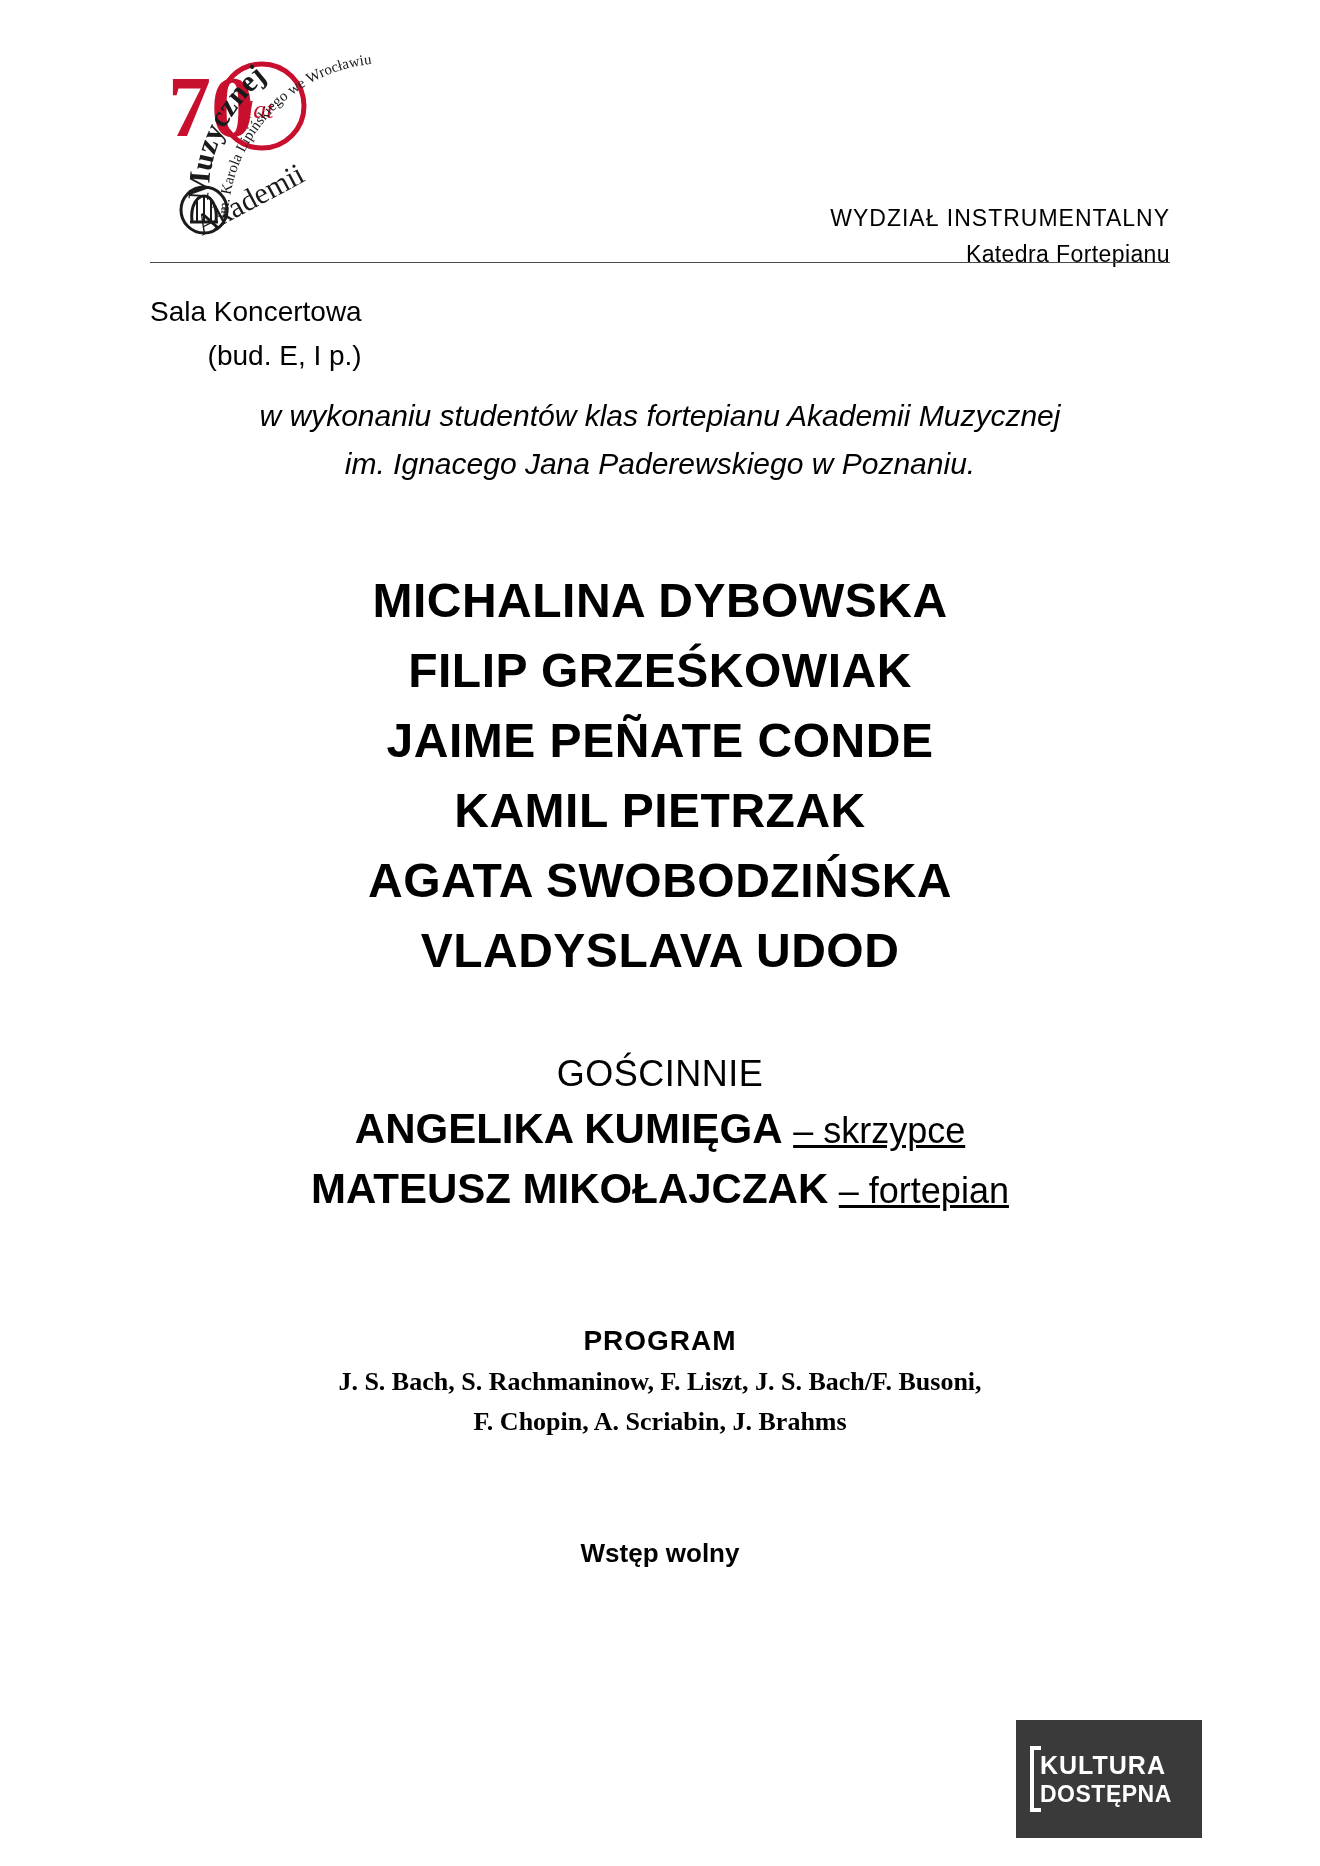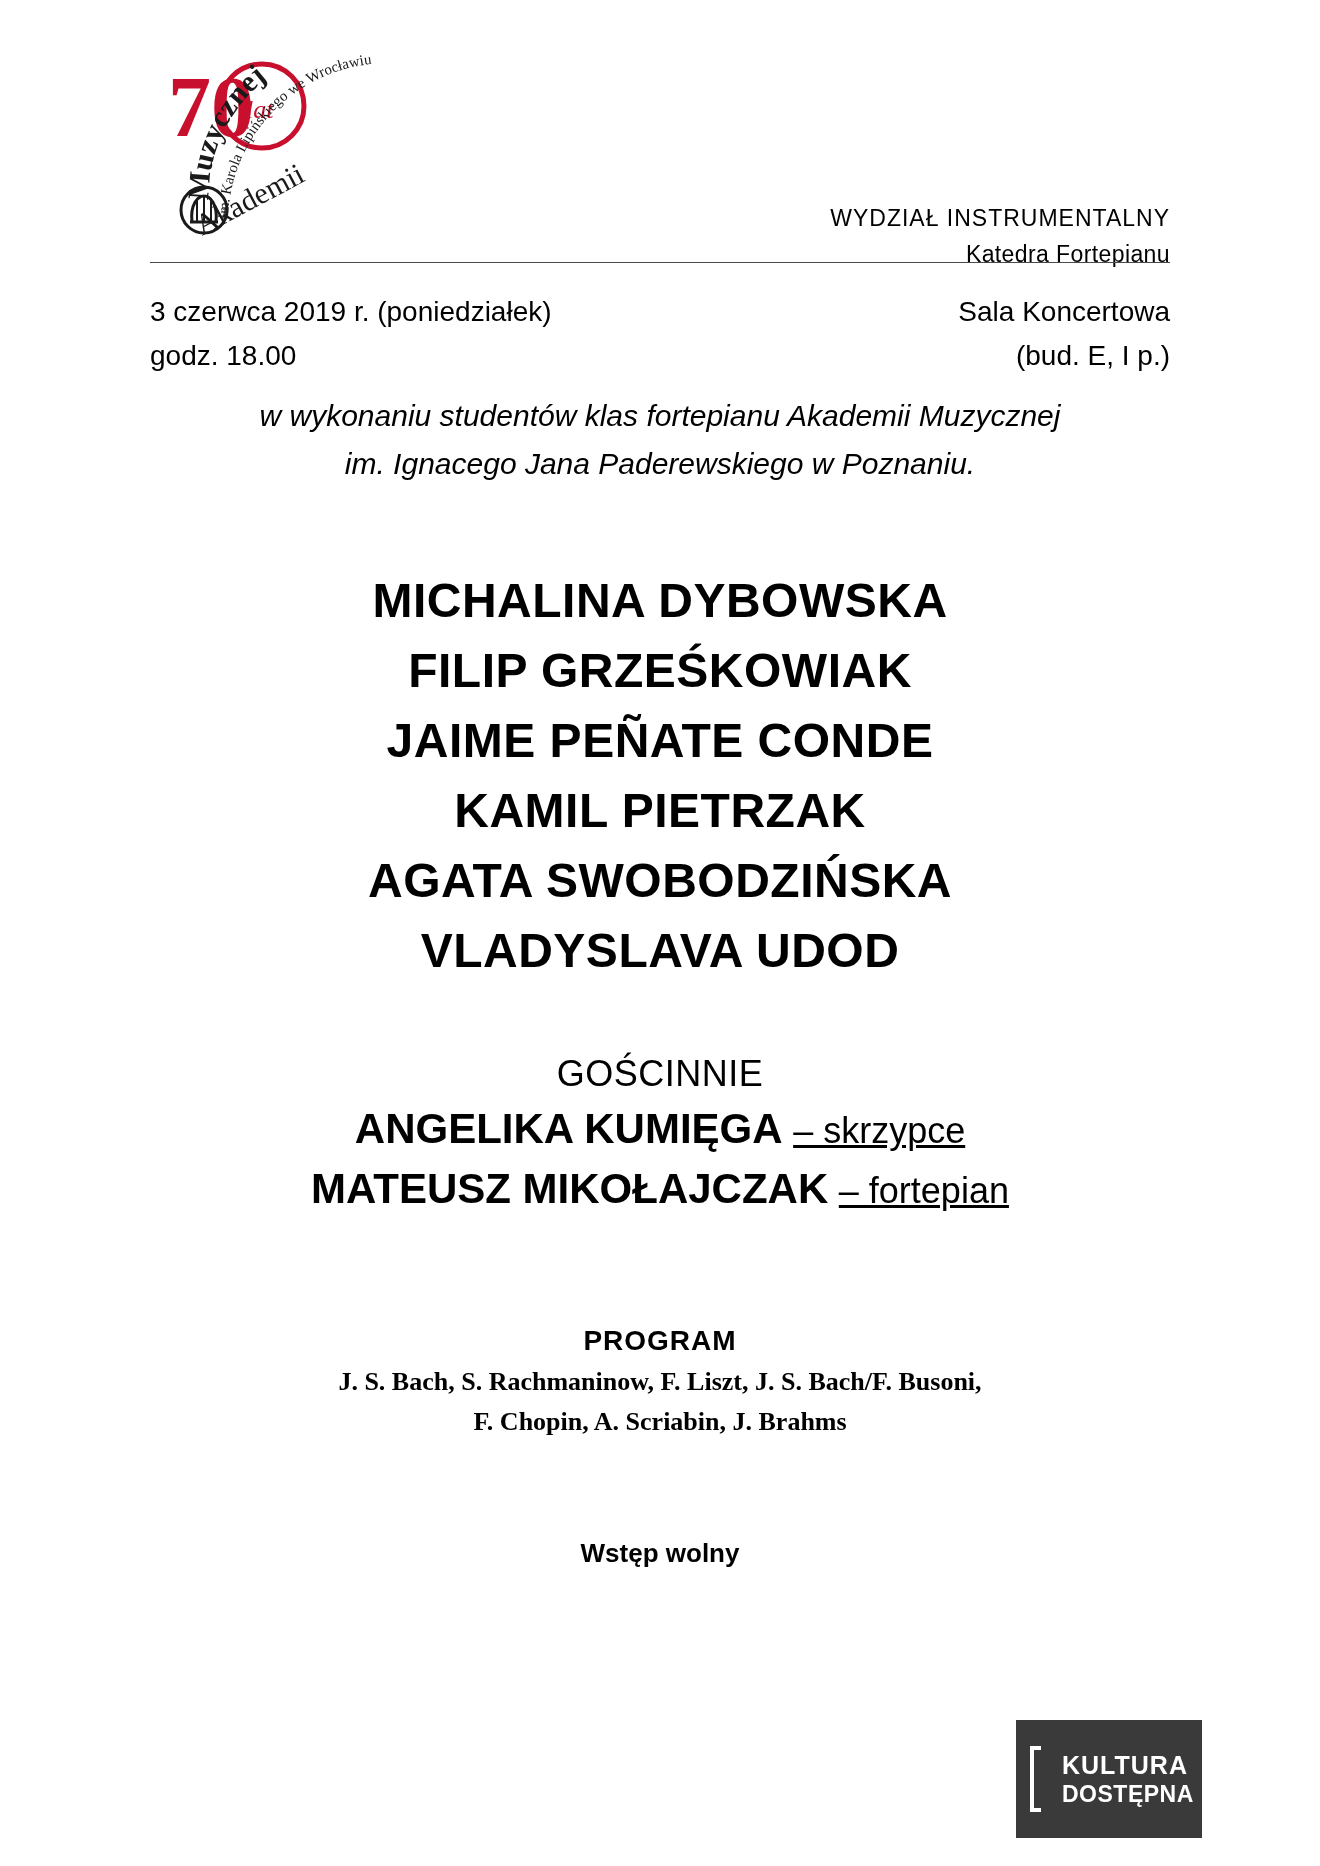--- a/index.html
+++ b/index.html
@@ -157,21 +157,21 @@
     position: absolute;
     right: 118px;
     bottom: 28px;
     width: 186px;
     height: 118px;
     background: #3a3a3a;
     color: #ffffff;
     display: flex;
     flex-direction: column;
     justify-content: center;
-    padding-left: 24px;
+    padding-left: 2px;
     box-sizing: border-box;
   }
   .badge .bracket {
     position: absolute;
     left: 14px;
     top: 26px;
     width: 11px;
     height: 66px;
     border: 4px solid #ffffff;
     border-right: none;
@@ -233,24 +233,20 @@
 
     <div class="dept">
       <div class="l1">WYDZIAŁ INSTRUMENTALNY</div>
       <div class="l2">Katedra Fortepianu</div>
     </div>
 
     <div class="rule"></div>
   </div>
 
   <div class="datebar">
-    <div class="left">
-      <div>3 czerwca 2019 r. (poniedziałek)</div>
-      <div>godz. 18.00</div>
-    </div>
     <div class="right">
       <div>Sala Koncertowa</div>
       <div>(bud. E, I p.)</div>
     </div>
   </div>
 
 
   <div class="subtitle">
     <div>w wykonaniu studentów klas fortepianu Akademii Muzycznej</div>
     <div>im. Ignacego Jana Paderewskiego w Poznaniu.</div>

